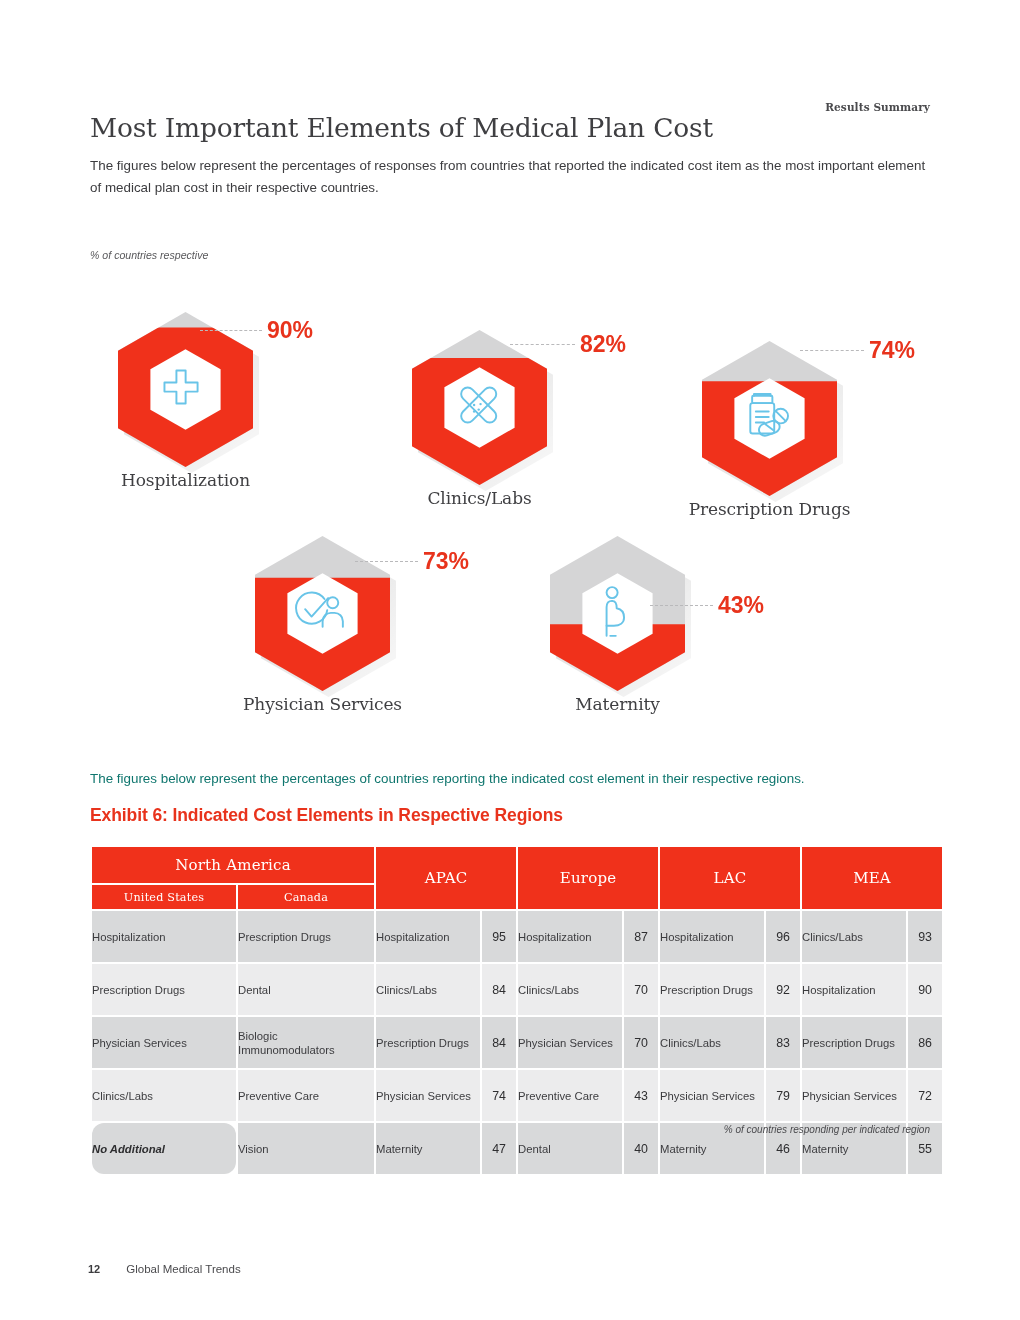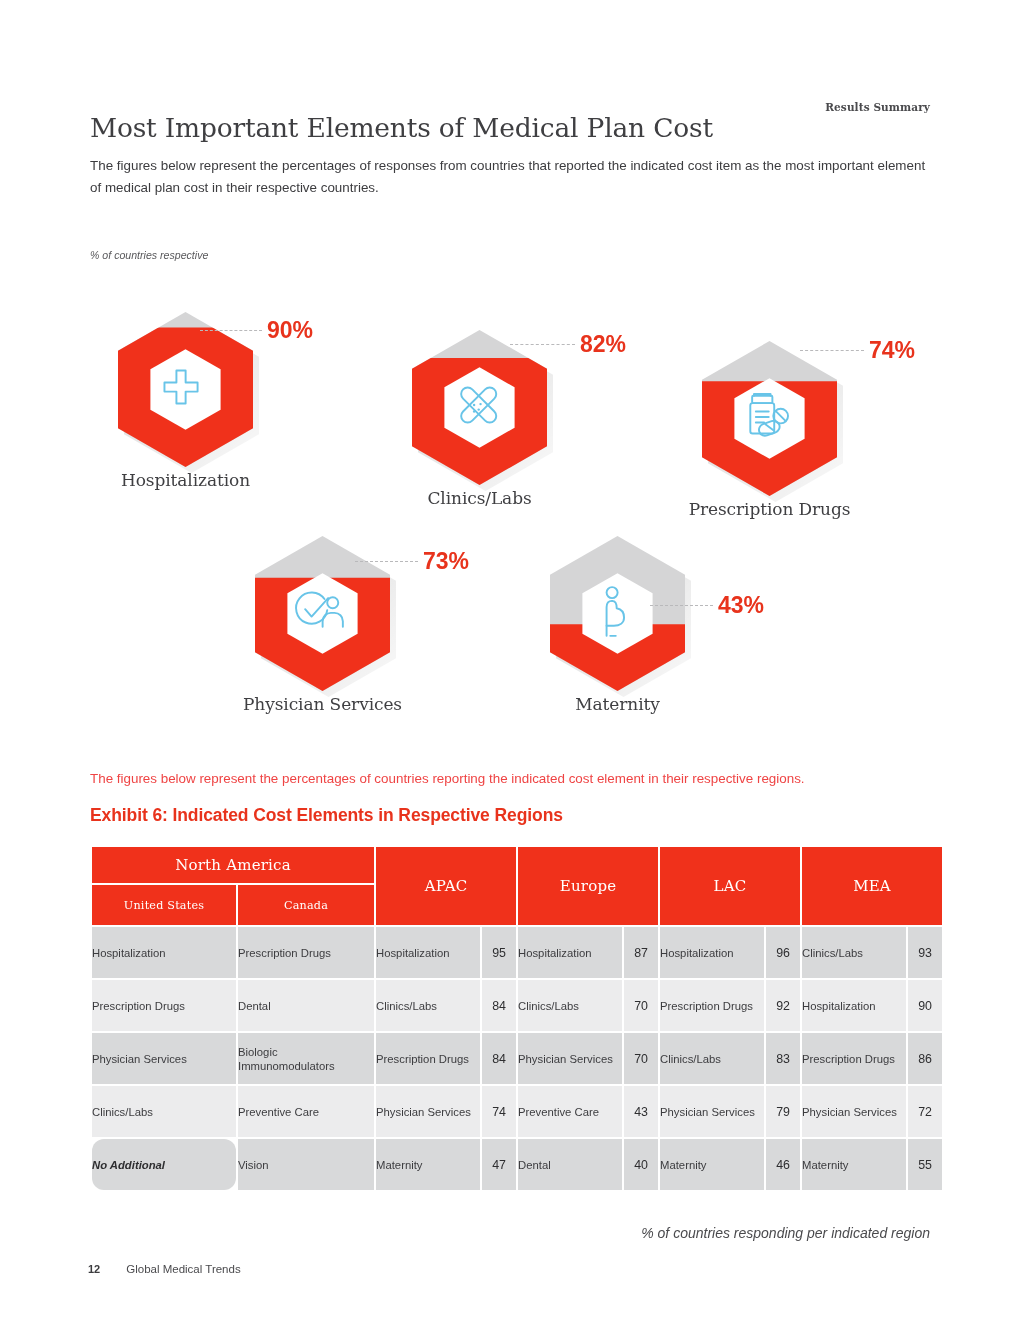--- a/index.html
+++ b/index.html
@@ -66,21 +66,21 @@
   #ex5-head { position: absolute; left: 90px; top: 246px; }
   #ex6-head { position: absolute; left: 90px; top: 805px; }
 
   .mid-para {
     position: absolute;
     left: 90px;
     top: 768px;
     width: 850px;
     font-size: 13.4px;
     line-height: 22px;
-    color: #ef4444;
+    color: #0f766e;
   }
 
   
   #hex-area { position: absolute; left: 0; top: 0; width: 1020px; height: 1320px; pointer-events: none; }
 
   .hex-cell { position: absolute; }
   .hex-wrap {
     position: relative;
     width: 135px;
     height: 155px;
@@ -126,21 +126,21 @@
 
   .hd {
     background: #f0311b;
     color: #ffffff;
     font-family: "DejaVu Serif", serif;
     font-weight: 400;
     text-align: center;
     vertical-align: middle;
   }
   .hd-major { font-size: 15px; height: 36px; letter-spacing: 0.2px; }
-  .hd-minor { font-size: 11.2px; height: 40px; font-weight: 400; letter-spacing: 0.2px; }
+  .hd-minor { font-size: 11.2px; height: 24px; font-weight: 400; letter-spacing: 0.2px; }
   .hd-tall  { font-size: 15px; letter-spacing: 0.2px; }
 
   td.cell {
     font-size: 11.3px;
     color: #3c3c3f;
     padding: 9px 9px;
     line-height: 14px;
     vertical-align: middle;
     height: 51px;
   }
@@ -152,23 +152,23 @@
     vertical-align: middle;
     padding: 9px 2px;
   }
   tr.r-dark td { background: #d8d9da; }
   tr.r-light td { background: #ececed; }
   td.emph { font-weight: 700; font-style: italic; color: #2e2e30; border-radius: 12px; }
 
   .tbl-note {
     position: absolute;
     right: 90px;
-    top: 1225px;
+    top: 1124px;
     font-style: italic;
-    font-size: 14px;
+    font-size: 10px;
     color: #4a4a4d;
   }
 
   
   .footer { position: absolute; left: 88px; top: 1263px; display: flex; align-items: baseline; gap: 26px; }
   .footer .pg { font-size: 11px; font-weight: 700; color: #3c3c3f; }
   .footer .doc { font-size: 11.5px; color: #4a4a4d; }
 </style>
 </head>
 <body>

